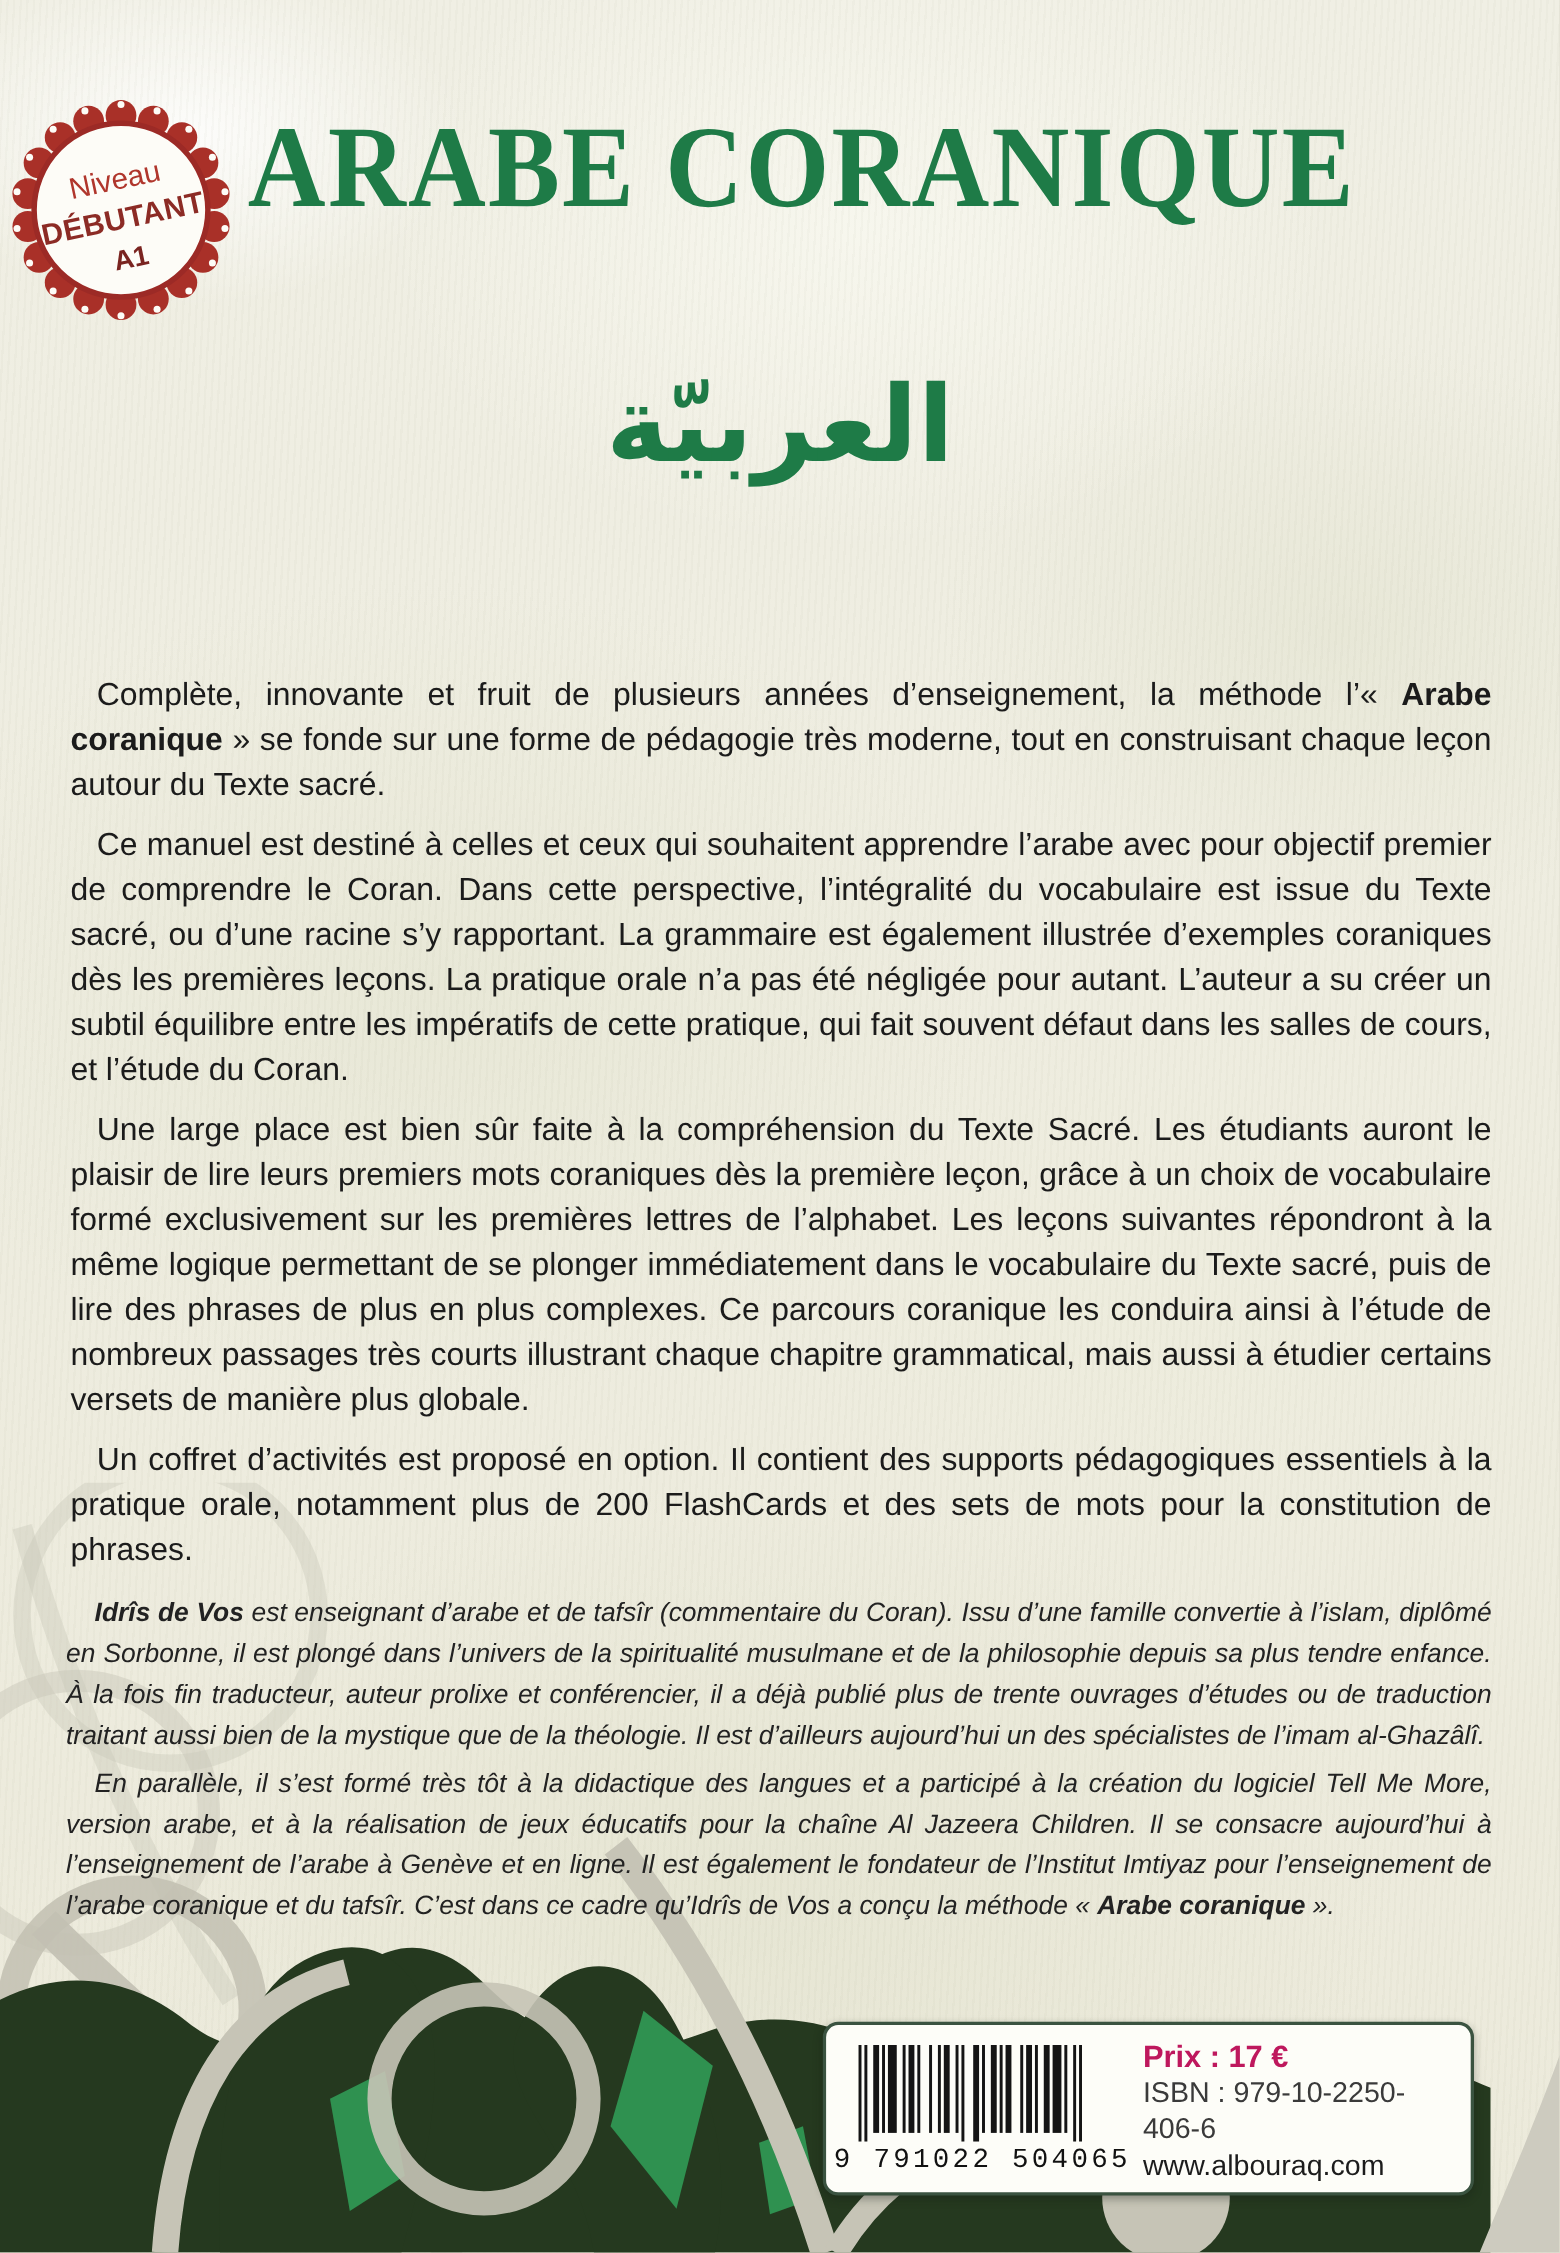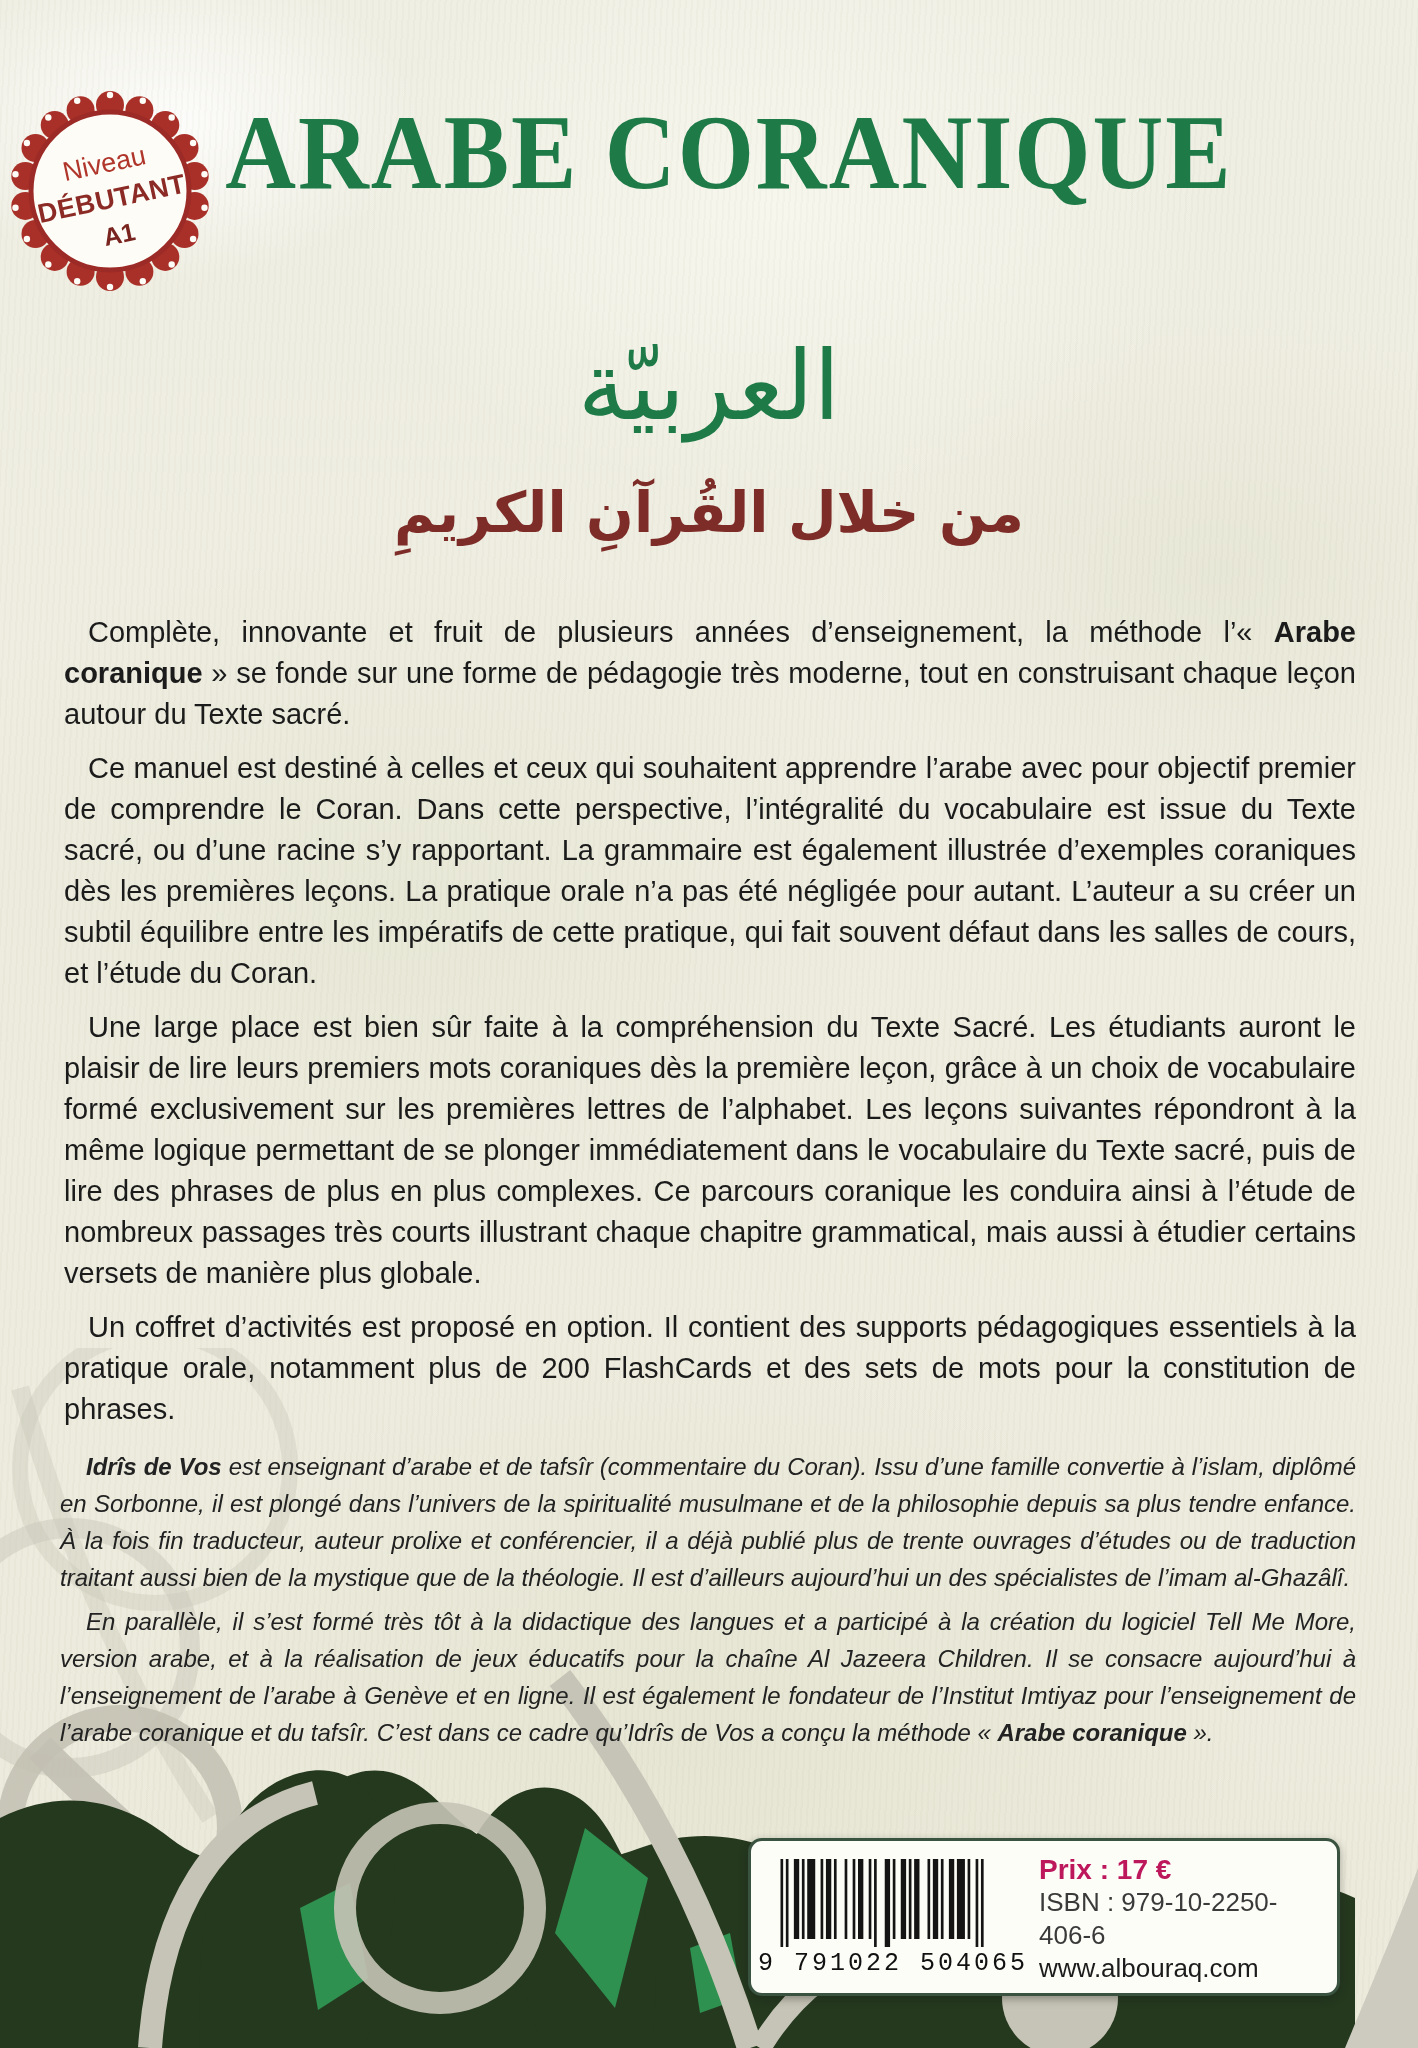--- a/index.html
+++ b/index.html
@@ -30,21 +30,21 @@
     position:absolute;left:120px;right:80px;top:92px;text-align:center;z-index:2;
     font-family:"Liberation Serif",serif;font-weight:700;font-size:98px;letter-spacing:2px;
     transform:scaleY(1.08);transform-origin:top center;white-space:nowrap;
   }
   .subtitle{
     position:absolute;left:120px;right:80px;top:252px;text-align:center;z-index:2;
     font-weight:700;font-size:44px;letter-spacing:.5px;
   }
   .arabic-title{
     position:absolute;left:0;right:0;top:322px;text-align:center;z-index:2;direction:rtl;
-    font-family:"DejaVu Sans",sans-serif;font-weight:400;font-size:96px;line-height:1.35;
+    font-family:"DejaVu Sans",sans-serif;font-weight:700;font-size:96px;line-height:1.35;
   }
   .arabic-subtitle{
     position:absolute;left:0;right:0;top:474px;text-align:center;z-index:2;direction:rtl;
     font-family:"DejaVu Sans",sans-serif;font-weight:700;font-size:56px;line-height:1.4;
   }
   .body-block{position:absolute;left:64px;right:62px;top:612px;z-index:2;}
   .body-par{
     font-size:29px;line-height:41px;text-align:justify;text-indent:24px;
     margin:0 0 13px;color:#1b1b1b;
   }
@@ -143,21 +143,20 @@
       <g transform="rotate(-12 100 105)" text-anchor="middle">
         <text x="100" y="86" class="t-niveau">Niveau</text>
         <text x="100" y="122" class="t-debutant">DÉBUTANT</text>
         <text x="100" y="158" class="t-a1">A1</text>
       </g>
     </svg>
   </div>
 
   <div class="title" style="color: rgb(30, 123, 71);">ARABE CORANIQUE</div>
   <div class="arabic-title" style="color: rgb(30, 123, 71);">العربيّة</div>
-  <div class="arabic-subtitle" style="color: rgb(126, 44, 40);">من خلال القُرآنِ الكريمِ</div>
 
   <div class="body-block">
       <p class="body-par"><span>Complète, innovante et fruit de plusieurs années d’enseignement, la méthode l’« </span><span class="seg-bold">Arabe coranique</span><span> » se fonde sur une forme de pédagogie très moderne, tout en construisant chaque leçon autour du Texte sacré.</span></p>
       <p class="body-par"><span>Ce manuel est destiné à celles et ceux qui souhaitent apprendre l’arabe avec pour objectif premier de comprendre le Coran. Dans cette perspective, l’intégralité du vocabulaire est issue du Texte sacré, ou d’une racine s’y rapportant. La grammaire est également illustrée d’exemples coraniques dès les premières leçons. La pratique orale n’a pas été négligée pour autant. L’auteur a su créer un subtil équilibre entre les impératifs de cette pratique, qui fait souvent défaut dans les salles de cours, et l’étude du Coran.</span></p>
       <p class="body-par"><span>Une large place est bien sûr faite à la compréhension du Texte Sacré. Les étudiants auront le plaisir de lire leurs premiers mots coraniques dès la première leçon, grâce à un choix de vocabulaire formé exclusivement sur les premières lettres de l’alphabet. Les leçons suivantes répondront à la même logique permettant de se plonger immédiatement dans le vocabulaire du Texte sacré, puis de lire des phrases de plus en plus complexes. Ce parcours coranique les conduira ainsi à l’étude de nombreux passages très courts illustrant chaque chapitre grammatical, mais aussi à étudier certains versets de manière plus globale.</span></p>
       <p class="body-par"><span>Un coffret d’activités est proposé en option. Il contient des supports pédagogiques essentiels à la pratique orale, notamment plus de 200 FlashCards et des sets de mots pour la constitution de phrases.</span></p>
     </div>
 
   <div class="bio-block">
       <p class="bio-par"><span class="seg-bold">Idrîs de Vos</span><span> est enseignant d’arabe et de tafsîr (commentaire du Coran). Issu d’une famille convertie à l’islam, diplômé en Sorbonne, il est plongé dans l’univers de la spiritualité musulmane et de la philosophie depuis sa plus tendre enfance. À la fois fin traducteur, auteur prolixe et conférencier, il a déjà publié plus de trente ouvrages d’études ou de traduction traitant aussi bien de la mystique que de la théologie. Il est d’ailleurs aujourd’hui un des spécialistes de l’imam al-Ghazâlî.</span></p>

